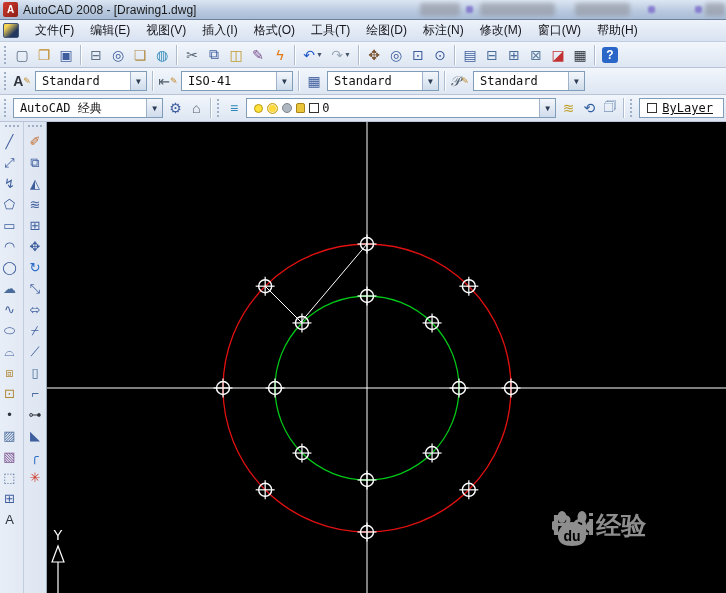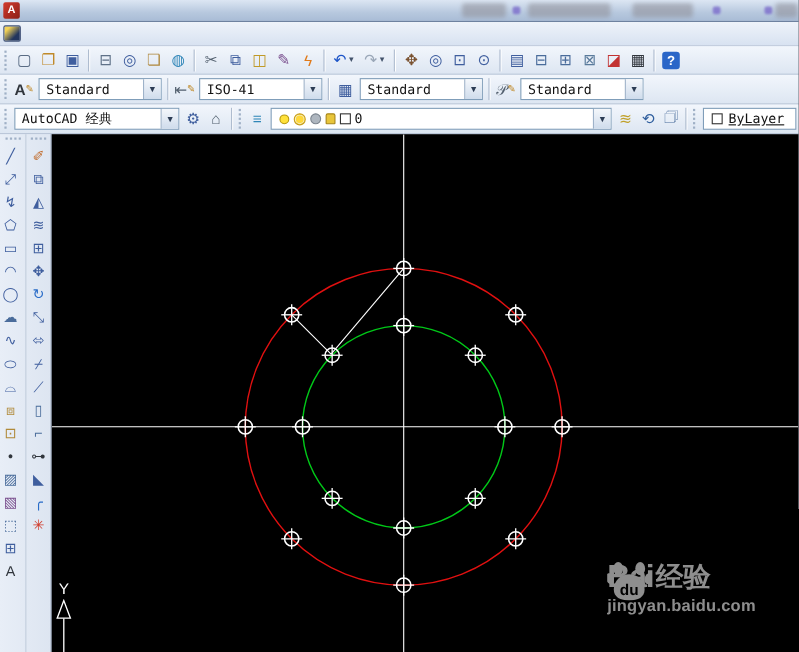--- a/index.html
+++ b/index.html
@@ -61,31 +61,45 @@
   .wm-suffix { font-size:25px; line-height:30px; margin-left:2px; }
   .wm-row2 { font-size:15px; font-weight:bold; margin-top:2px; letter-spacing:.2px; }
 </style>
 </head>
 <body>
 
 <div class="window">
 
   <div class="titlebar">
     <div class="app-icon">A</div>
+    <span class="title-text">AutoCAD 2008 - [Drawing1.dwg]</span>
     <div class="blur-blob" style="left:420px;width:40px;"></div>
     <div class="blur-dot" style="left:466px;"></div>
     <div class="blur-blob" style="left:480px;width:75px;"></div>
     <div class="blur-blob" style="left:575px;width:55px;"></div>
     <div class="blur-dot" style="left:648px;"></div>
     <div class="blur-dot" style="left:695px;"></div>
     <div class="blur-blob" style="left:705px;width:20px;"></div>
   </div>
 
   <div class="menubar">
     <div class="doc-icon"></div>
+    <div id="menu-items" style="display:flex;">
+        <span class="menu-item">文件(F)</span>
+        <span class="menu-item">编辑(E)</span>
+        <span class="menu-item">视图(V)</span>
+        <span class="menu-item">插入(I)</span>
+        <span class="menu-item">格式(O)</span>
+        <span class="menu-item">工具(T)</span>
+        <span class="menu-item">绘图(D)</span>
+        <span class="menu-item">标注(N)</span>
+        <span class="menu-item">修改(M)</span>
+        <span class="menu-item">窗口(W)</span>
+        <span class="menu-item">帮助(H)</span>
+      </div>
   </div>
 
   <div class="toolrow row1" id="standard-toolbar">
     <div class="grip-v"></div>
   <div class="tbtn">
         <span class="g" style="color: rgb(90, 108, 132);">▢</span>
       </div>
       <div class="tbtn">
         <span class="g" style="color: rgb(192, 138, 42);">❐</span>
       </div>
@@ -342,17 +356,16 @@
           <svg width="40" height="36" viewBox="0 0 40 36">
             <ellipse cx="10" cy="7" rx="4.5" ry="6" fill="#8e8e8e"></ellipse>
             <ellipse cx="30" cy="7" rx="4.5" ry="6" fill="#8e8e8e"></ellipse>
             <ellipse cx="2.5" cy="16" rx="3.5" ry="5" fill="#8e8e8e" transform="rotate(-15 2.5 16)"></ellipse>
             <ellipse cx="37.5" cy="16" rx="3.5" ry="5" fill="#8e8e8e" transform="rotate(15 37.5 16)"></ellipse>
             <path d="M20 12 C 28 12 34 18 34 26 C 34 33 28 36 20 36 C 12 36 6 33 6 26 C 6 18 12 12 20 12 Z" fill="#8e8e8e"></path>
             <text x="20" y="31" text-anchor="middle" font-size="14" font-weight="bold" fill="#000" font-family="Liberation Sans, sans-serif" id="wm-du">du</text>
           </svg>
           <span class="wm-suffix">经验</span>
         </div>
-        <div class="wm-row2">jingyan.baidu.com</div>
       </div>
     </div>
   </div>
 </div>
 
 </body></html>

